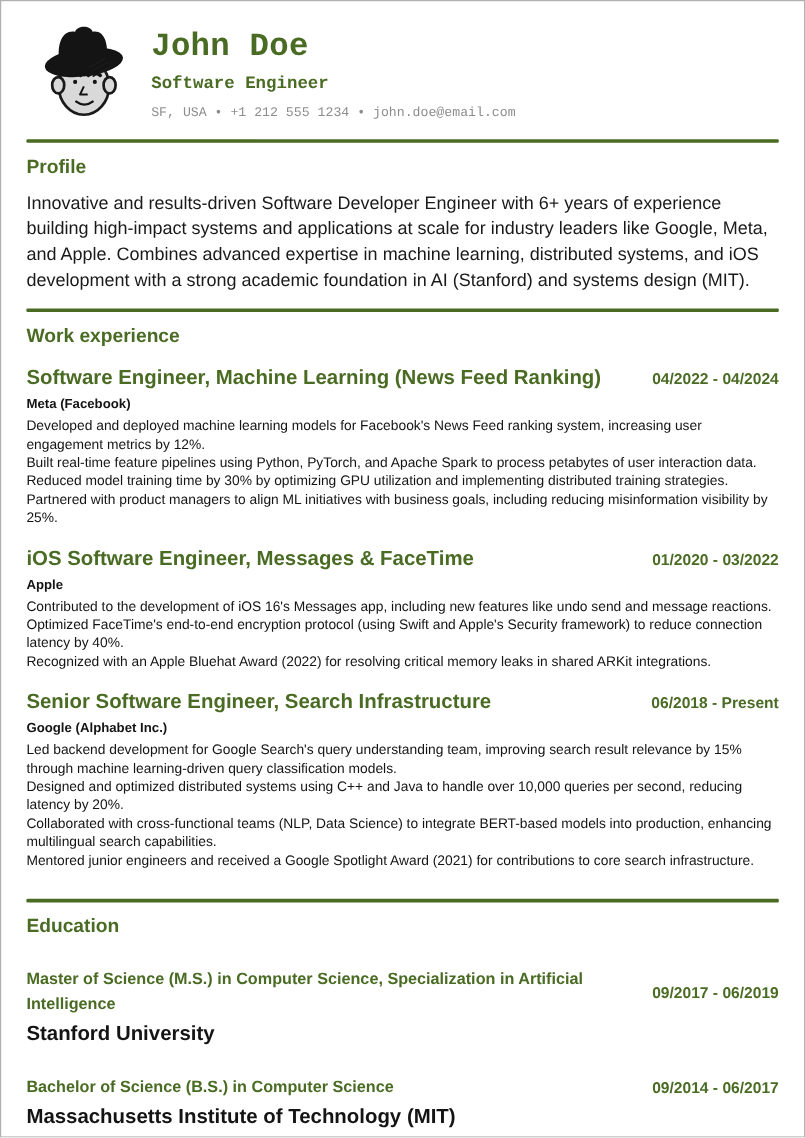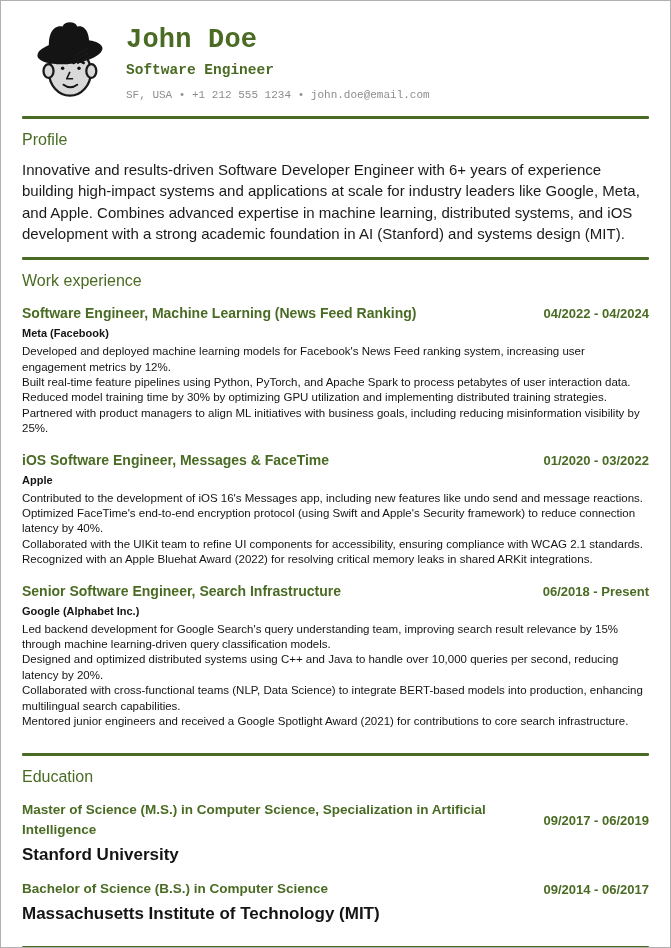--- a/index.html
+++ b/index.html
@@ -15,33 +15,33 @@
   }
   
   .header { display: flex; align-items: flex-start; padding: 18px 0 0 6px; font-family: Liberation Mono, monospace; }
   .avatar { width: 82px; height: 84px; flex: 0 0 auto; margin-right: 16px; }
   .header-text { padding-top: 6px; }
   .name { font-size: 27px; font-weight: bold; color: var(--accent); margin: 0 0 7px 0; letter-spacing: 0.2px; }
   .headline { font-size: 14.5px; font-weight: bold; color: var(--accent); margin-bottom: 11px; }
   .contact { font-size: 11px; color: #8d8d8d; }
   
   .rule { height: 3px; background: var(--accent); margin-top: 13px; border-radius: 1px; }
-  .sec-heading { font-size: 16px; font-weight: normal; color: var(--accent); margin: 12px 0 0 0; }
+  .sec-heading { font-size: 16px; font-weight: bold; color: var(--accent); margin: 12px 0 0 0; }
   
   .profile-text { font-size: 15px; line-height: 1.42; color: var(--ink); margin: 10px 0 0 0; }
   
   .job { margin-top: 15px; }
   .job-head { display: flex; justify-content: space-between; align-items: baseline; }
-  .job-title { font-size: 14px; font-weight: bold; color: var(--accent); padding-right: 16px; }
+  .job-title { font-size: 17px; font-weight: bold; color: var(--accent); padding-right: 16px; }
   .job-dates { font-size: 13px; font-weight: bold; color: var(--accent); white-space: nowrap; }
   .company { font-size: 11px; font-weight: bold; color: #141414; margin-top: 6px; }
   .bullets { margin-top: 5px; font-size: 11.5px; line-height: 1.34; color: #141414; }
   .work-block { padding-bottom: 10px; }
   
-  .edu { margin-top: 14px; }
+  .edu { margin-top: 24px; }
   .edu-head { display: flex; justify-content: space-between; align-items: center; }
   .edu-degree { font-size: 13.5px; font-weight: bold; color: var(--accent); line-height: 1.55; max-width: 500px; padding-right: 16px; }
   .edu-dates { font-size: 13px; font-weight: bold; color: var(--accent); white-space: nowrap; }
   .school { font-size: 17px; font-weight: bold; color: #141414; margin-top: 4px; }
   .edu-block { padding-bottom: 9px; }
 </style>
 </head>
 <body>
 
 <div class="page">
@@ -98,21 +98,20 @@
 
     <div class="job">
       <div class="job-head">
         <div class="job-title">iOS Software Engineer, Messages &amp; FaceTime</div>
         <div class="job-dates">01/2020 - 03/2022</div>
       </div>
       <div class="company">Apple</div>
       <div class="bullets">
         <div>Contributed to the development of iOS 16's Messages app, including new features like undo send and message reactions.</div>
         <div>Optimized FaceTime's end-to-end encryption protocol (using Swift and Apple's Security framework) to reduce connection latency by 40%.</div>
-        <div>Collaborated with the UIKit team to refine UI components for accessibility, ensuring compliance with WCAG 2.1 standards.</div>
         <div>Recognized with an Apple Bluehat Award (2022) for resolving critical memory leaks in shared ARKit integrations.</div>
       </div>
     </div>
 
     <div class="job">
       <div class="job-head">
         <div class="job-title">Senior Software Engineer, Search Infrastructure</div>
         <div class="job-dates">06/2018 - Present</div>
       </div>
       <div class="company">Google (Alphabet Inc.)</div>

